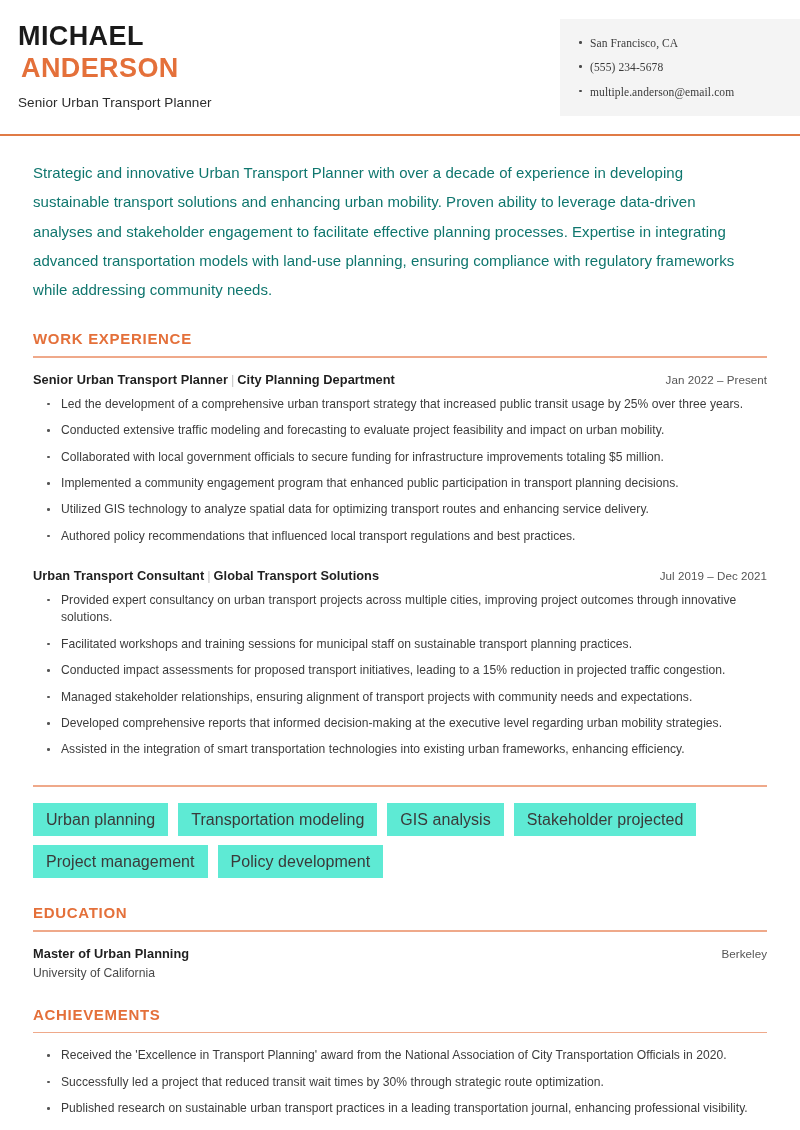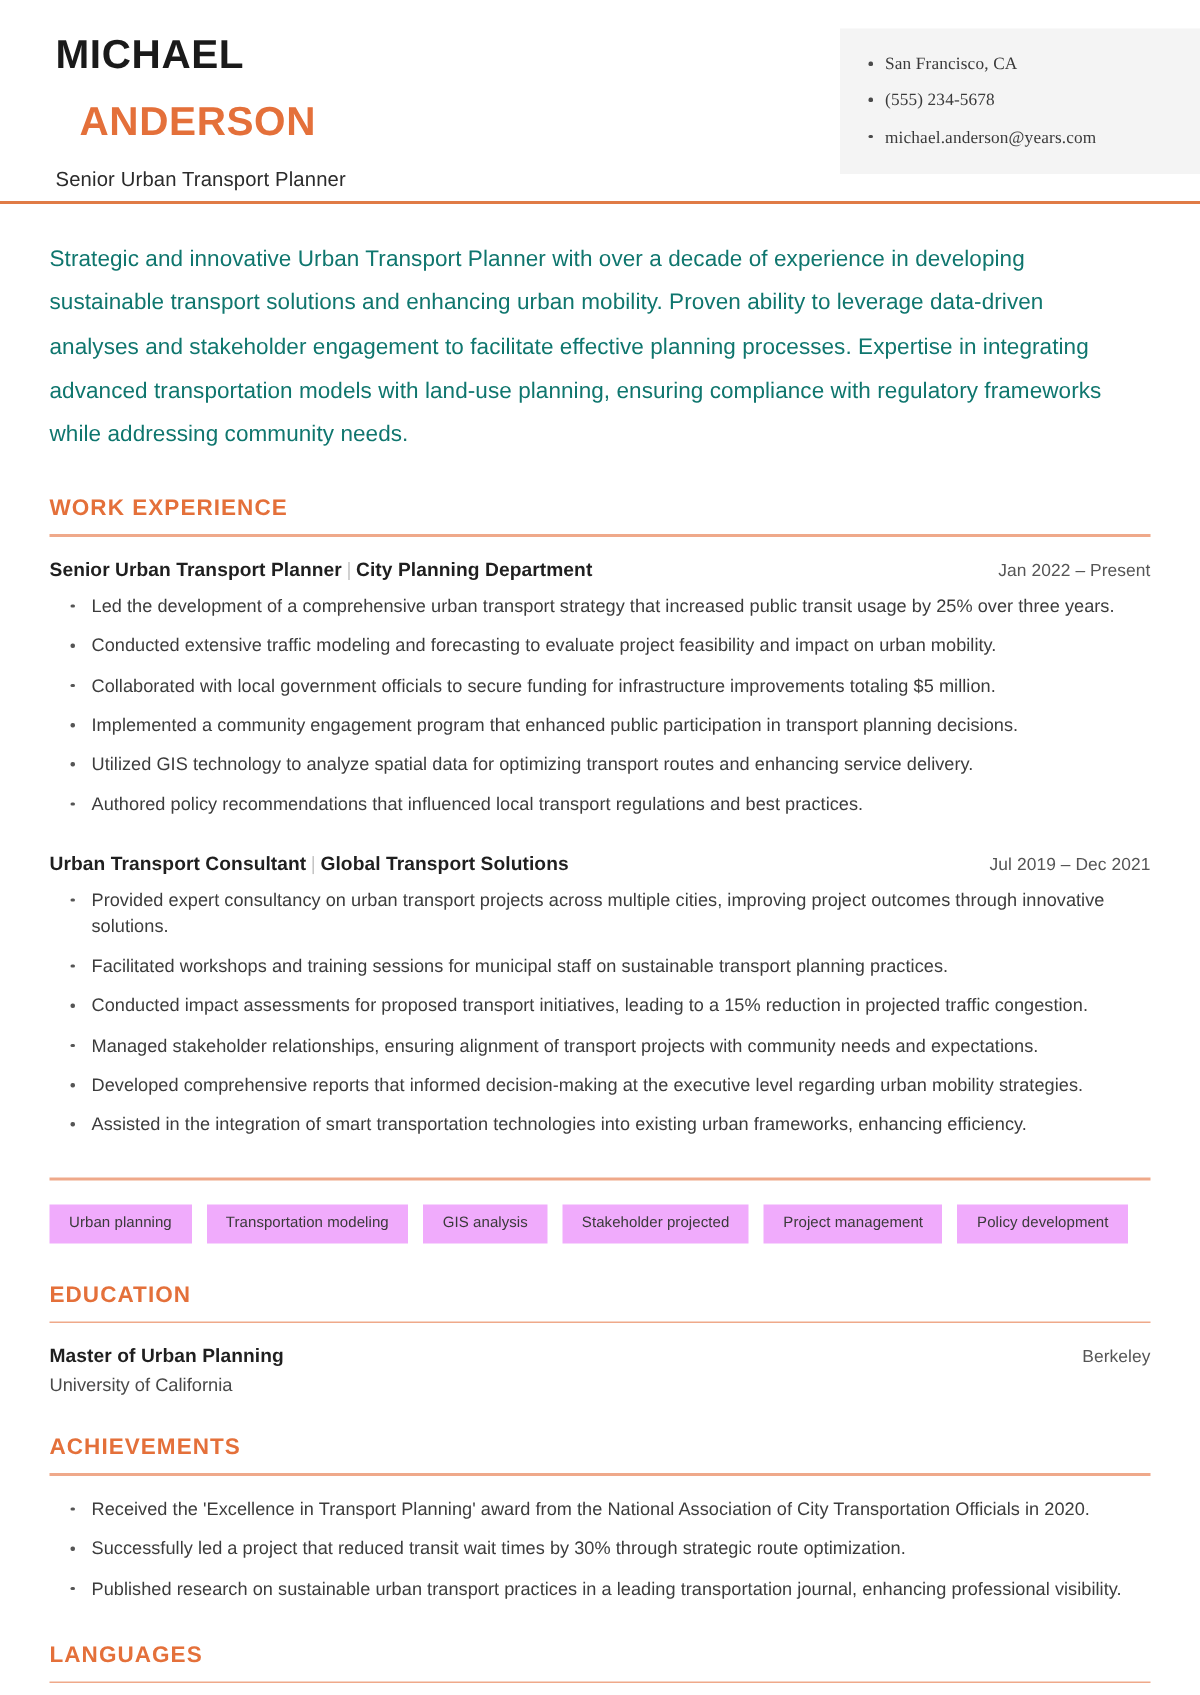--- a/index.html
+++ b/index.html
@@ -25,38 +25,38 @@
   
   .header {
     display: flex;
     align-items: flex-start;
     justify-content: space-between;
     padding: 0;
     height: 134px;
     box-sizing: border-box;
   }
   .header-left {
-    padding: 22px 0 0 37px;
+    padding: 22px 0 0 18px;
     flex: 1 1 auto;
   }
   .name-first {
     font-size: 27px;
     font-weight: bold;
     letter-spacing: 0.4px;
     color: #1a1a1a;
     line-height: 1.08;
     margin: 0;
   }
   .name-last {
     font-size: 27px;
     font-weight: bold;
     letter-spacing: 0.4px;
     color: #E4703A;
     line-height: 1.08;
-    margin: 16px;
+    margin: 3px;
   }
   .headline {
     font-size: 13.5px;
     color: #2b2b2b;
     margin-top: 12px;
     letter-spacing: 0.1px;
   }
   .contact-box {
     width: 240px;
     background: #f4f4f4;
@@ -181,23 +181,23 @@
     border-radius: 50%;
   }
 
   .chips {
     display: flex;
     flex-wrap: wrap;
     gap: 9px 10px;
     padding-top: 2px;
   }
   .chip {
-    background: #f0abfc;
+    background: #5eead4;
     color: #3a3a3a;
-    font-size: 10px;
+    font-size: 16px;
     padding: 7px 13px;
     line-height: 1.2;
     letter-spacing: 0.05px;
     white-space: nowrap;
   }
 </style>
 </head>
 <body>
 
 <div class="page">
@@ -205,21 +205,21 @@
   <div class="header">
     <div class="header-left">
       <div class="name-first">MICHAEL</div>
       <div class="name-last">ANDERSON</div>
       <div class="headline">Senior Urban Transport Planner</div>
     </div>
     <div class="contact-box">
       <ul class="contact-list">
         <li>San Francisco, CA</li>
         <li>(555) 234-5678</li>
-        <li>michael.anderson@years.com</li>
+        <li>multiple.anderson@email.com</li>
       </ul>
     </div>
   </div>
   <div class="header-rule"></div>
 
   <div class="content">
 
     <p class="summary">Strategic and innovative Urban Transport Planner with over a decade of experience in developing sustainable transport solutions and enhancing urban mobility. Proven ability to leverage data-driven analyses and stakeholder engagement to facilitate effective planning processes. Expertise in integrating advanced transportation models with land-use planning, ensuring compliance with regulatory frameworks while addressing community needs.</p>
 
     <div class="section">

